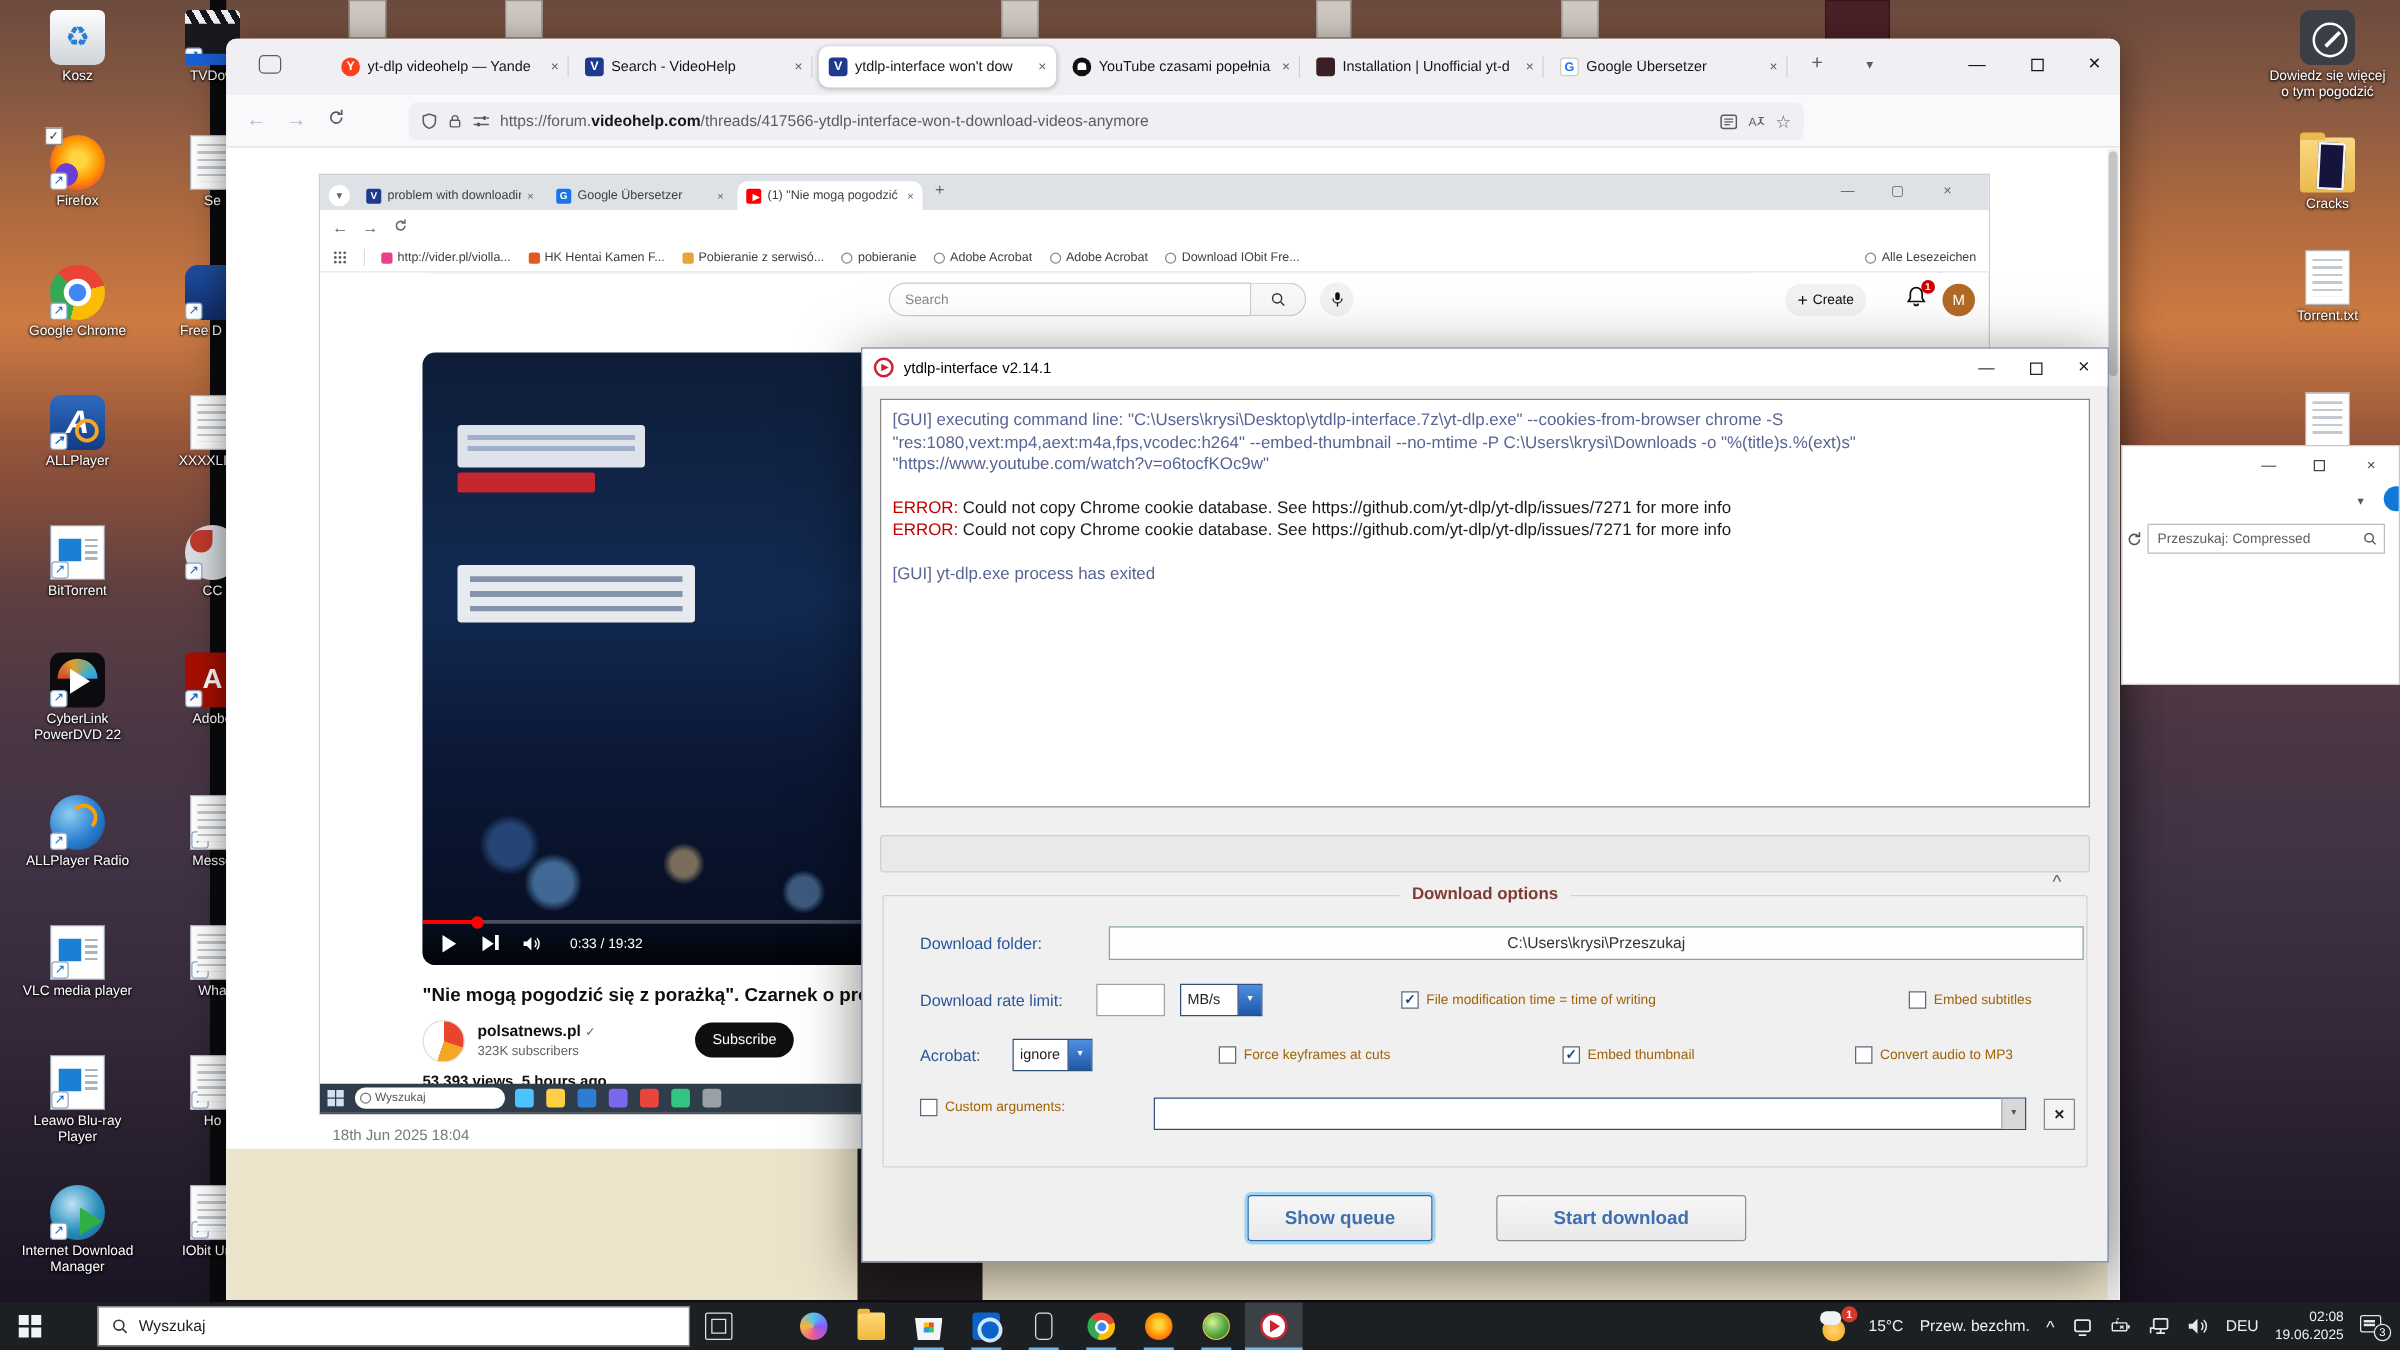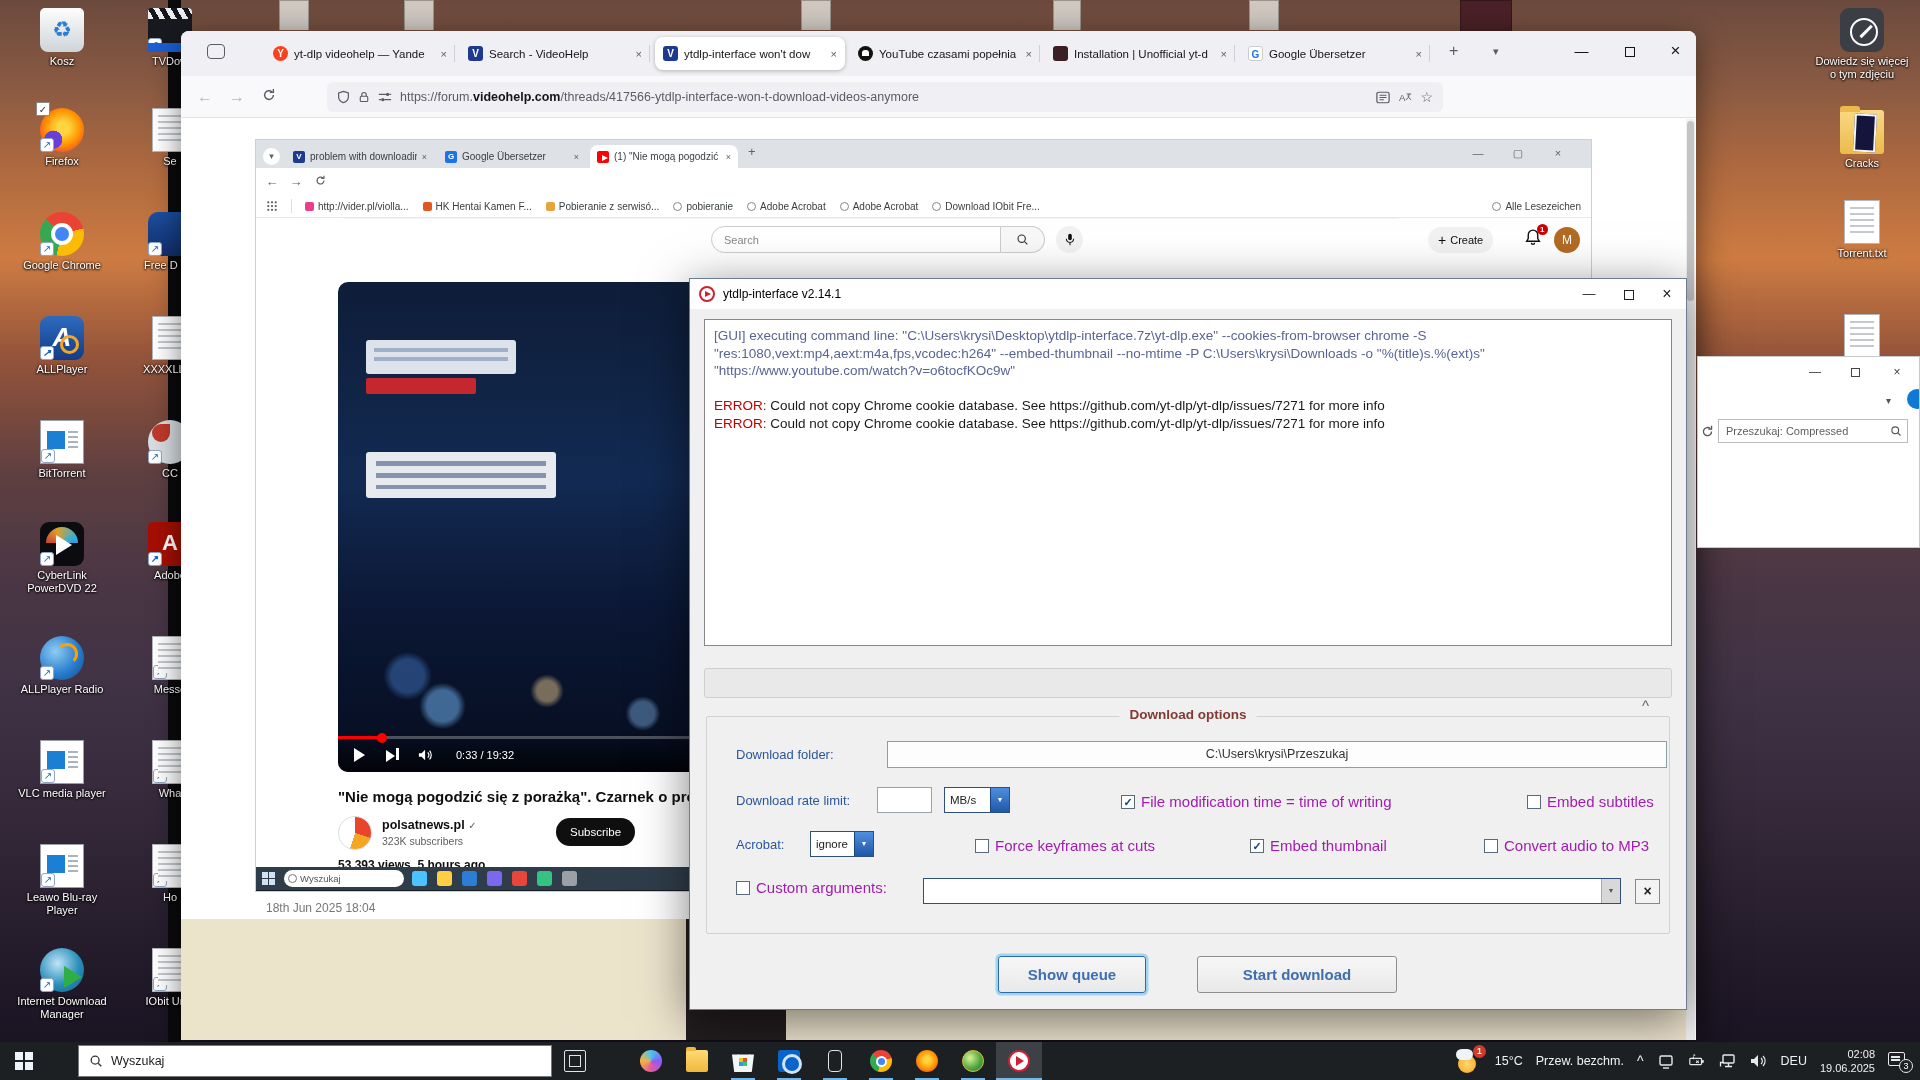--- a/index.html
+++ b/index.html
@@ -178,21 +178,21 @@
 #grptitle{position:absolute;left:50%;top:-10px;transform:translateX(-50%);background:#f0f0f0;padding:0 10px;font-size:13.5px;font-weight:bold;color:#823b32}
 .ylab{position:absolute;font-size:13px;color:#2b579a}
 #folderfield{position:absolute;left:180px;top:24px;width:780px;height:27px;background:#fdfdfd;border:1px solid #86a2a2;font-size:12.5px;color:#333;text-align:center;line-height:25px}
 .yinput{position:absolute;background:#fff;border:1px solid #9aa2aa;height:26px}
 .combo{position:absolute;height:26px;border:1px solid #30507c;background:#fff;display:flex}
 .combo .cv{flex:1;font-size:11.5px;color:#222;line-height:24px;padding-left:5px}
 .combo .ca{width:19px;background:linear-gradient(#4f8fe0,#1f57a8);color:#fff;font-size:7px;text-align:center;line-height:24px;border-left:1px solid #17457e}
 .combo.gray .ca{background:#d8d8d8;color:#555;border-left:1px solid #aaa}
 .chk{position:absolute;display:flex;align-items:center;gap:6px;cursor:pointer}
 .box{width:14px;height:14px;background:#fff;border:1px solid #5a6a7a;font-size:11px;line-height:13px;text-align:center;color:#17457e;font-weight:bold}
-.chk .cl{font-size:15px;color:#a21caf}
+.chk .cl{font-size:11px;color:#a16207}
 #xbtn{position:absolute;left:928px;top:162px;width:25px;height:25px;background:#f3f3f3;border:1px solid #888;text-align:center;line-height:23px;font-weight:bold;color:#222;font-size:14px}
 .ybtn{position:absolute;top:677px;height:37px;background:linear-gradient(#f7f7f7,#e9e9e9);border:1px solid #8f8f8f;border-radius:3px;font-weight:bold;font-size:15px;color:#3f6fae;text-align:center;cursor:pointer;font-family:"Liberation Sans",sans-serif}
 #showq{left:308px;width:148px;border-color:#2a6aa8;box-shadow:0 0 0 2.5px #9fd4f2}
 #startdl{left:507px;width:200px}
 
 #expl{left:1697px;top:356px;width:223px;height:192px;background:#fff;border:1px solid #c9c9c9;overflow:hidden}
 .ewb{position:absolute;top:2px;width:34px;height:26px;text-align:center;line-height:26px;color:#444;font-size:12px}
 #echev{position:absolute;right:28px;top:38px;color:#555;font-size:10px}
 #ecircle{position:absolute;right:-8px;top:32px;width:20px;height:20px;border-radius:50%;background:#1079d8}
 #esearch{position:absolute;left:20px;top:62px;width:190px;height:24px;border:1px solid #bcbcbc;font-size:11px;color:#5f5f5f;line-height:22px;padding-left:7px}
@@ -364,21 +364,21 @@
     <div class="desk-item abs" style="left: 126px; top: 948px; width: 88px;">
       <div class="ic k-doc">
         <span class="sc">↗</span>
       </div>
       <div class="lbl">IObit Unlo</div>
     </div>
   </div>
 <div id="desk-colr">
     <div class="desk-item abs" style="left: 1812px; top: 8px; width: 100px;">
       <div class="ic k-photo"></div>
-      <div class="lbl">Dowiedz się więcej o tym zdjęciu</div>
+      <div class="lbl">Dowiedz się więcej o tym pogodzić</div>
     </div>
     <div class="desk-item abs" style="left: 1812px; top: 110px; width: 100px;">
       <div class="ic k-folder"></div>
       <div class="lbl">Cracks</div>
     </div>
     <div class="desk-item abs" style="left: 1812px; top: 200px; width: 100px;">
       <div class="ic k-doc"></div>
       <div class="lbl">Torrent.txt</div>
     </div>
     <div class="desk-item abs" style="left: 1812px; top: 314px; width: 100px;">
@@ -674,20 +674,21 @@
     <span class="ywb" style="left:958px;font-size:16px">×</span>
   </div>
   <div id="console" class="abs">
       <div class="cline"><span class="cl-gui">[GUI] executing command line: "C:\Users\krysi\Desktop\ytdlp-interface.7z\yt-dlp.exe" --cookies-from-browser chrome -S</span></div>
       <div class="cline"><span class="cl-gui">"res:1080,vext:mp4,aext:m4a,fps,vcodec:h264" --embed-thumbnail --no-mtime  -P C:\Users\krysi\Downloads -o "%(title)s.%(ext)s"</span></div>
       <div class="cline"><span class="cl-gui">"https://www.youtube.com/watch?v=o6tocfKOc9w"</span></div>
       <div class="cline">&nbsp;</div>
       <div class="cline"><span class="cl-err">ERROR:</span><span class="cl-plain"> Could not copy Chrome cookie database. See  https://github.com/yt-dlp/yt-dlp/issues/7271  for more info</span></div>
       <div class="cline"><span class="cl-err">ERROR:</span><span class="cl-plain"> Could not copy Chrome cookie database. See  https://github.com/yt-dlp/yt-dlp/issues/7271  for more info</span></div>
       <div class="cline">&nbsp;</div>
+      <div class="cline"><span class="cl-gui">[GUI] yt-dlp.exe process has exited</span></div>
     </div>
   <div id="progress" class="abs"></div>
   <span id="collapse" class="abs">^</span>
   <div id="grp" class="abs">
     <span id="grptitle">Download options</span>
     <span class="ylab" style="left:29px;top:30px">Download folder:</span>
     <div id="folderfield">C:\Users\krysi\Przeszukaj</div>
     <span class="ylab" style="left:29px;top:76px">Download rate limit:</span>
     <div class="yinput" style="left:170px;top:70px;width:55px"></div>
     <div class="combo" style="left:237px;top:70px;width:66px">

